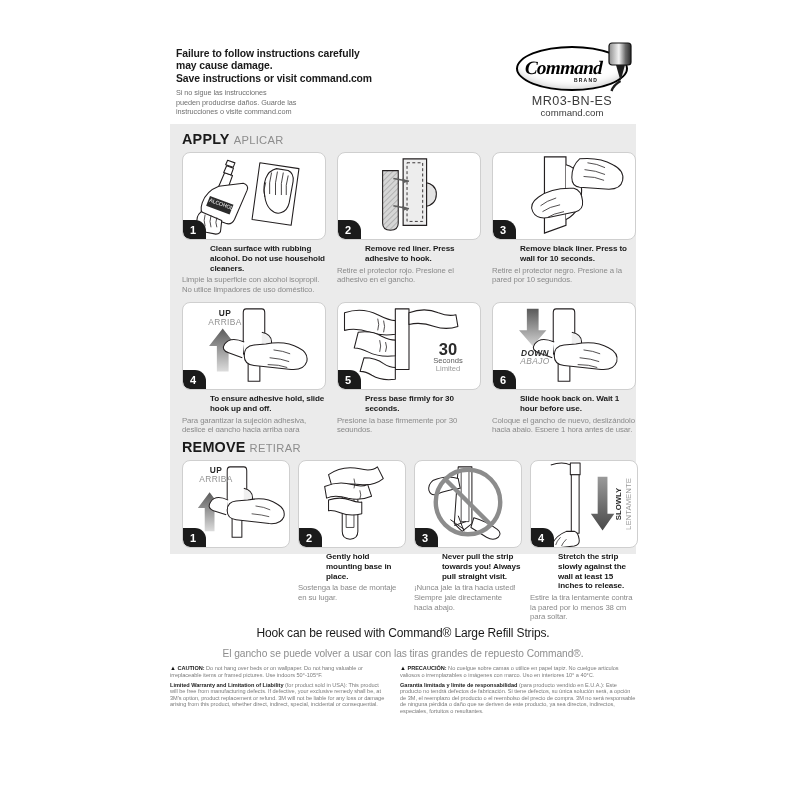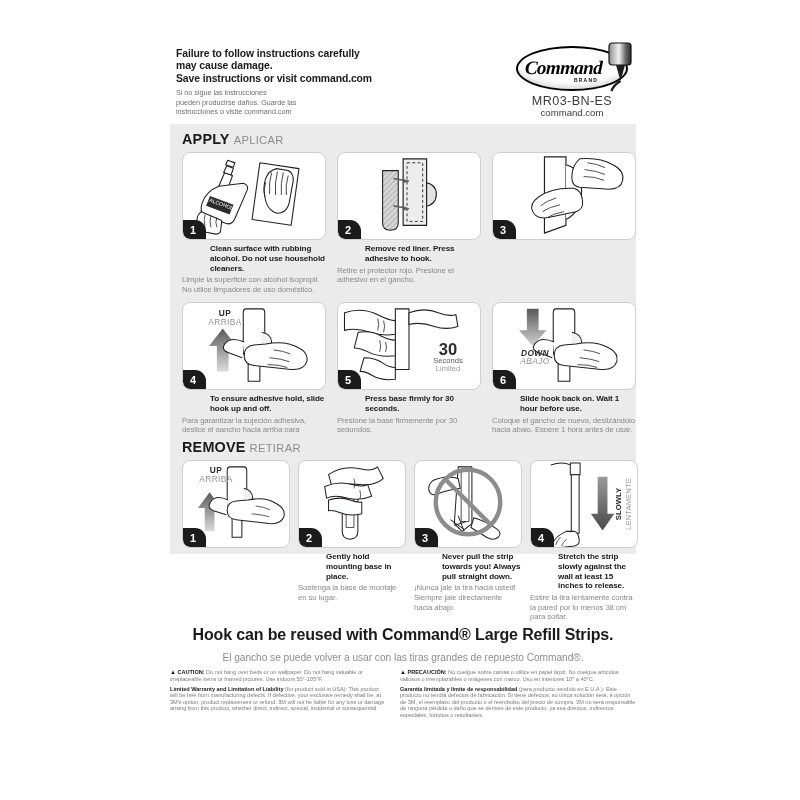--- a/index.html
+++ b/index.html
@@ -109,21 +109,21 @@
     position: absolute; z-index: 4; text-align: center;
     background: rgba(255,255,255,0.86); border-radius: 4px; padding: 1px 4px;
   }
   .sec-box .n { font-size: 16.5px; font-weight: bold; color: #2b2b2b; line-height: 16px; }
   .sec-box .u1 { font-size: 7.6px; color: #5a5a5a; line-height: 8.6px; }
   .sec-box .u2 { font-size: 7.6px; color: #9a9a9a; line-height: 8.6px; }
 
   
   .footer { position: absolute; left: 170px; top: 626px; width: 466px; }
   .reuse-en {
-    text-align: center; font-size: 16px; font-weight: bold;
+    text-align: center; font-size: 12px; font-weight: normal;
     color: #1a1a1a; letter-spacing: -0.15px;
   }
   .reuse-es {
     text-align: center; font-size: 10.2px; color: #8d8d8d;
     margin-top: 8px; letter-spacing: -0.05px;
   }
   .fineprint { display: flex; margin-top: 6px; gap: 14px; }
   .fp-col { width: 216px; }
   .fp-col.right { width: 236px; }
   .fp-p { font-size: 5.6px; line-height: 6.5px; color: #7b7b7b; letter-spacing: -0.03px; }
@@ -253,20 +253,24 @@
               </g>
               <path d="M78 36 q-20 0 -32 9 q-10 7 -6 15 q4 8 16 6 l28 -6 q8 -2 7 -11 q-1 -11 -9 -13 z"></path>
               <g fill="none" stroke-width="0.8">
                 <path d="M64 46 q-10 3 -16 8"></path>
                   <path d="M68 53 q-11 2 -18 7"></path>
                 <path d="M72 60 q-11 2 -17 6"></path>
               </g>
             </g>
           </svg>
           <div class="badge">3</div>
+        </div>
+        <div class="cap">
+          <div class="en">Remove black liner. Press to wall for 10 seconds.</div>
+          <div class="es">Retire el protector negro. Presione a la pared por 10 segundos.</div>
         </div>
       </div>
     </div>
 
     <div class="steps" id="apply-row2">
 
       <div class="step w3">
         <div class="panel">
           <svg viewBox="0 0 144 88">
             <defs>
@@ -439,21 +443,21 @@
             </g>
             <g stroke="#231f20" stroke-width="1" fill="none">
               <path d="M36 60 l14 10 M40 66 l12 -4 M44 56 l6 16"></path>
             </g>
             <circle cx="54" cy="42" r="33" fill="none" stroke="#8c8c8c" stroke-width="4.5"></circle>
             <line x1="31" y1="19" x2="77" y2="65" stroke="#8c8c8c" stroke-width="4.5"></line>
           </svg>
           <div class="badge">3</div>
         </div>
         <div class="cap">
-          <div class="en">Never pull the strip towards you! Always pull straight down.</div>
+          <div class="en">Never pull the strip towards you! Always pull straight visit.</div>
           <div class="es">¡Nunca jale la tira hacia usted! Siempre jale directamente hacia abajo.</div>
         </div>
       </div>
 
       <div class="step w4">
         <div class="panel">
           <svg viewBox="0 0 108 88">
             <defs>
                 <linearGradient id="slg" x1="0" y1="0" x2="0" y2="1">
               <stop offset="0" stop-color="#9a9a9a"></stop>

